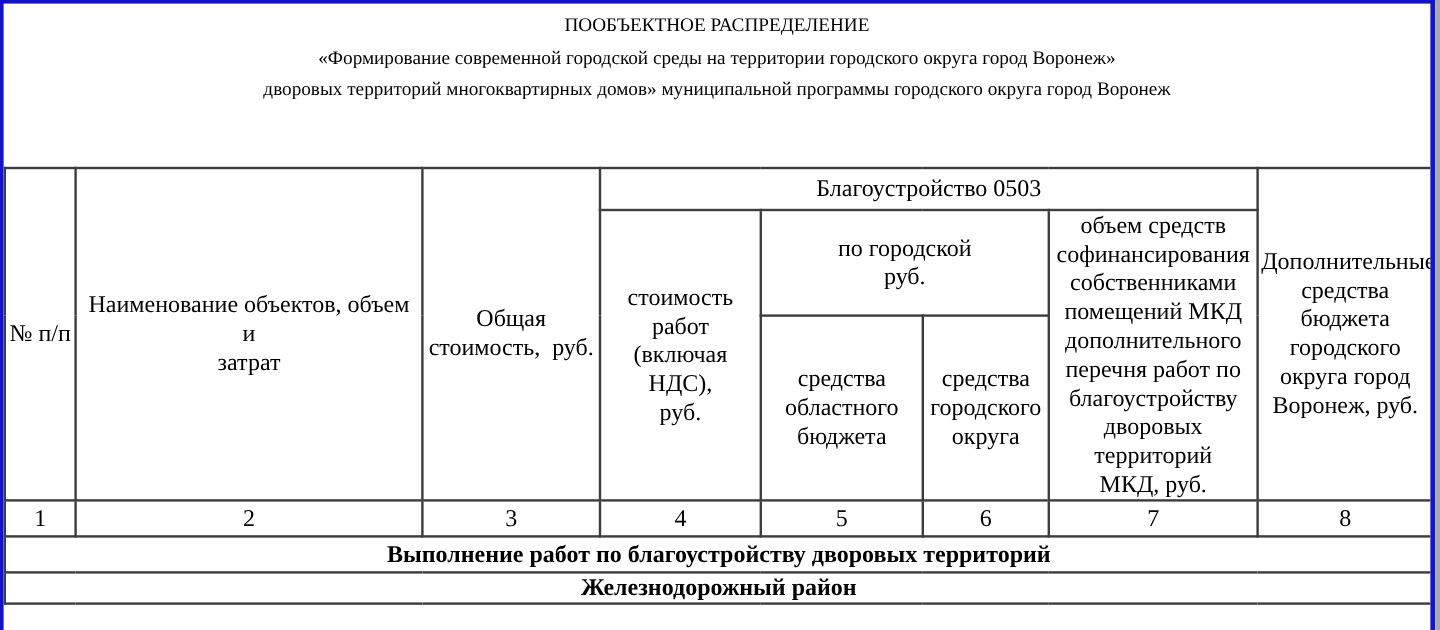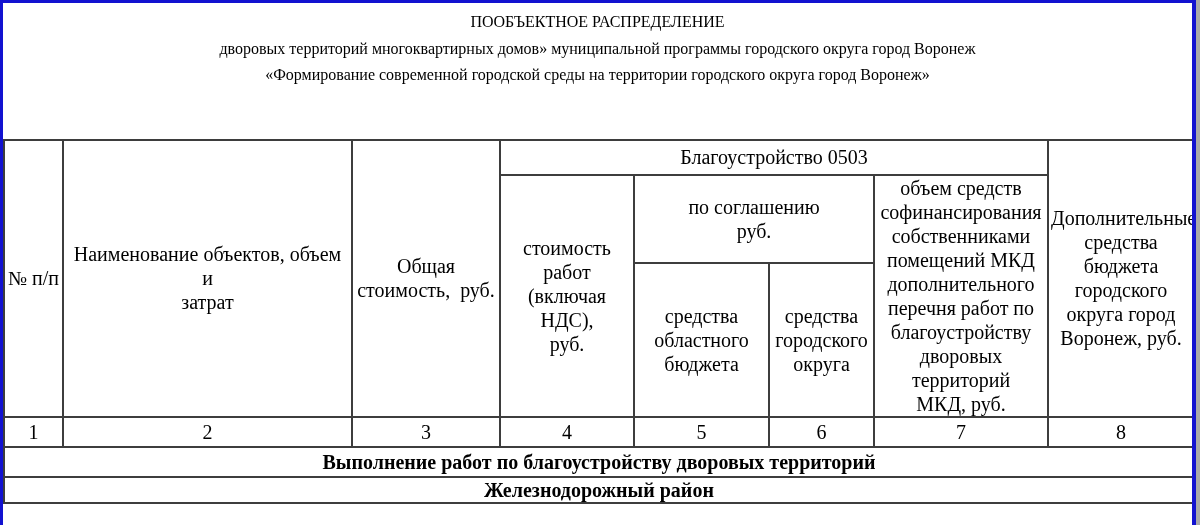--- a/index.html
+++ b/index.html
@@ -63,22 +63,22 @@
   tr.r5 td, tr.r6 td { font-weight: bold; }
 </style>
 </head>
 <body>
 
 <div class="page">
   <div class="inner">
 
     <div class="title-block">
       <div class="title-line">ПООБЪЕКТНОЕ РАСПРЕДЕЛЕНИЕ</div>
+      <div class="title-line">«Формирование современной городской среды на территории городского округа город Воронеж»</div>
       <div class="title-line">дворовых территорий многоквартирных домов» муниципальной программы городского округа город Воронеж</div>
-      <div class="title-line">«Формирование современной городской среды на территории городского округа город Воронеж»</div>
     </div>
 
     <table class="budget-table">
       <colgroup>
         <col style="width:59px">
         <col style="width:289px">
         <col style="width:148px">
         <col style="width:134px">
         <col style="width:135px">
         <col style="width:105px">
@@ -96,21 +96,21 @@
           <td rowspan="3">Дополнительные
 средства  бюджета
 городского
 округа город
 Воронеж, руб.</td>
         </tr>
         <tr class="r2">
           <td rowspan="2">стоимость работ
 (включая НДС),
 руб.</td>
-          <td colspan="2">по соглашению
+          <td colspan="2">по городской
 руб.</td>
           <td rowspan="2">объем средств
 софинансирования
 собственниками
 помещений МКД
 дополнительного
 перечня работ по
 благоустройству
 дворовых территорий
 МКД, руб.</td>

